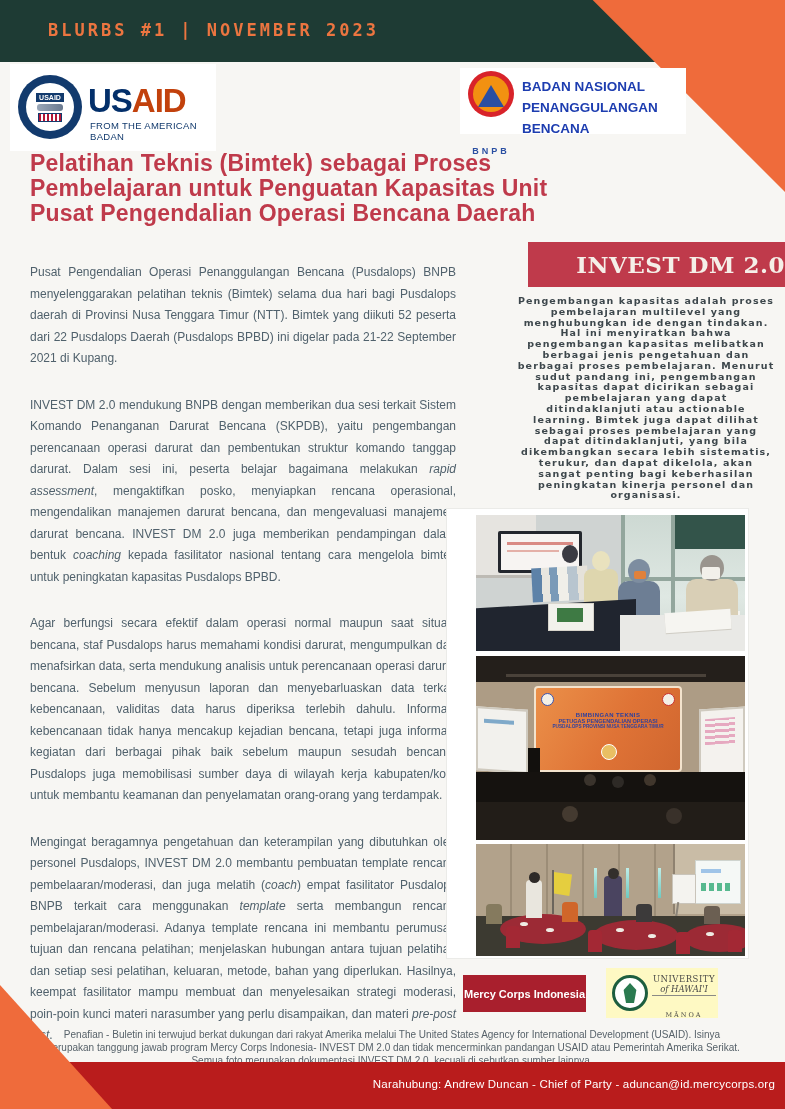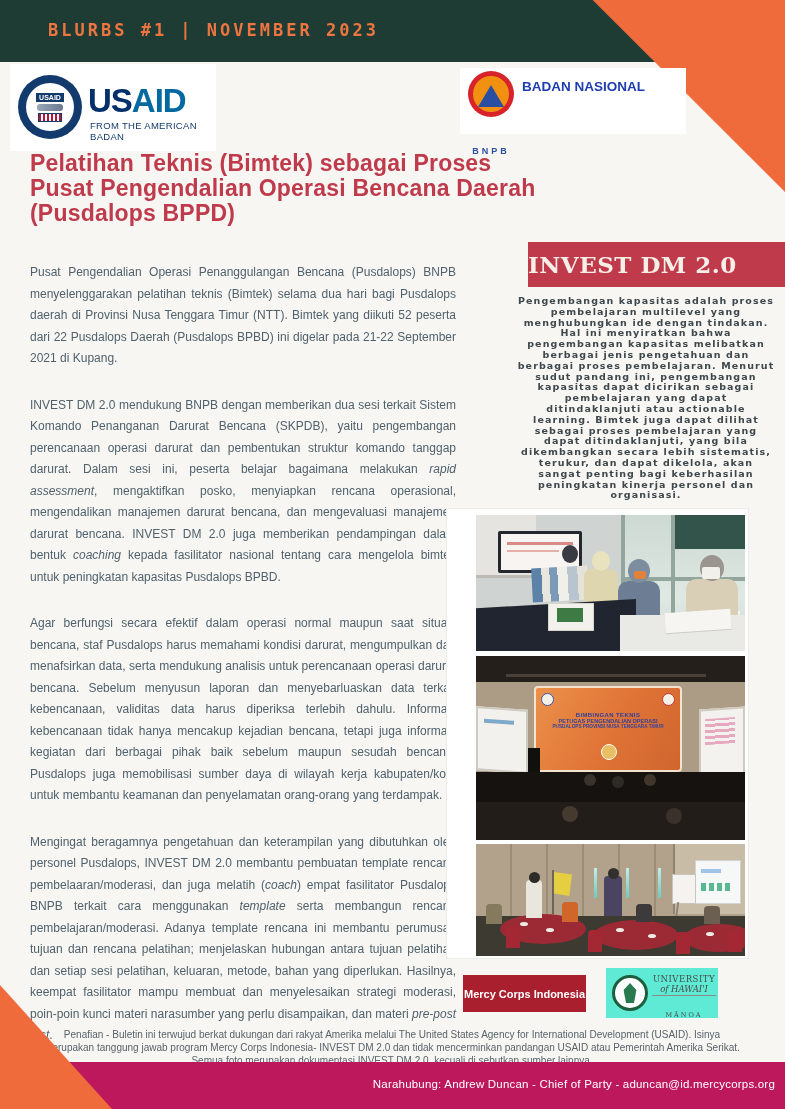--- a/index.html
+++ b/index.html
@@ -17,21 +17,21 @@
   
   .usaid-box{left:10px;top:64px;width:206px;height:87px;background:#ffffff;z-index:4;}
   .usaid-seal{left:8px;top:11px;width:64px;height:64px;border-radius:50%;
      background:#123a6d;display:flex;align-items:center;justify-content:center;}
   .usaid-seal-inner{width:48px;height:48px;border-radius:50%;background:#fff;
      display:flex;flex-direction:column;align-items:center;justify-content:center;gap:2px;}
   .usaid-seal-tag{background:#123a6d;color:#fff;font-size:7px;font-weight:bold;padding:1px 3px;}
   .usaid-hand{width:26px;height:7px;background:linear-gradient(90deg,#9aa7b8,#6b7a90);border-radius:3px;}
   .usaid-stripes{width:22px;height:7px;background:repeating-linear-gradient(90deg,#b41637 0 2px,#fff 2px 4px);border:1px solid #123a6d;}
   .usaid-word{left:78px;top:18px;font-size:33px;font-weight:bold;letter-spacing:-1px;}
-  .usaid-word .us{color:#032f6a;} .usaid-word .aid{color:#0369a1;}
+  .usaid-word .us{color:#032f6a;} .usaid-word .aid{color:#c2410c;}
   .usaid-tag{left:80px;top:56px;font-size:9.5px;color:#123a6d;letter-spacing:0.3px;}
 
   .bnpb-box{left:460px;top:68px;width:226px;height:66px;background:#ffffff;z-index:6;}
   .bnpb-seal{left:8px;top:3px;width:46px;height:46px;border-radius:50%;background:#d8232a;
      display:flex;align-items:center;justify-content:center;}
   .bnpb-seal-in{width:36px;height:36px;border-radius:50%;background:#f29111;
      display:flex;align-items:flex-end;justify-content:center;overflow:hidden;}
   .bnpb-tri{width:0;height:0;border-left:13px solid transparent;border-right:13px solid transparent;
      border-bottom:22px solid #2a4fa2;margin-bottom:5px;}
   .bnpb-acro{left:8px;top:50px;width:46px;text-align:center;color:#2a4fa2;font-weight:bold;
@@ -40,21 +40,21 @@
 
   
   .title{left:30px;top:151px;width:560px;color:#bf3a4b;font-weight:bold;
      font-size:23px;line-height:25px;letter-spacing:0.2px;}
   .body-col{left:30px;top:262px;width:426px;color:#50616c;font-size:12px;line-height:21.5px;}
   .body-col p{margin:0 0 25px 0;text-align:justify;}
   .body-col em{font-style:italic;}
 
   
   .invest-head{left:528px;top:242px;width:257px;height:45px;background:#bf3a4b;
-     display:flex;align-items:center;justify-content:flex-start;z-index:6;}
+     display:flex;align-items:center;justify-content:flex-end;z-index:6;}
   .invest-head span{color:#f5efe8;font-family:"DejaVu Serif",serif;font-weight:bold;
      font-size:23px;letter-spacing:0.5px;}
   .side-quote{left:516px;top:296px;width:260px;text-align:center;color:#3d474c;
      font-family:"DejaVu Sans",sans-serif;font-weight:bold;font-size:9.5px;
      line-height:10.8px;letter-spacing:1.1px;}
 
   
   .photo-card{left:446px;top:508px;width:303px;height:451px;background:#ffffff;
      border:1px solid #ebebe8;box-sizing:border-box;}
   .photo{position:absolute;left:29px;width:269px;overflow:hidden;}
@@ -157,35 +157,35 @@
   .ph3-s1{left:86px;top:58px;width:16px;height:20px;background:#d0662a;}
   .ph3-s2{left:160px;top:60px;width:16px;height:18px;background:#3c3a3a;}
   .ph3-s3{left:228px;top:62px;width:16px;height:18px;background:#6b5f52;}
   .ph3-s4{left:10px;top:60px;width:16px;height:20px;background:#857a5e;}
   .ph3-chair{position:absolute;width:14px;height:22px;background:#a32834;border-radius:4px 4px 0 0;}
 
   
   .mercy-box{left:463px;top:975px;width:123px;height:37px;background:#a91f2d;
      display:flex;align-items:center;justify-content:center;z-index:2;}
   .mercy-box span{color:#ffffff;font-weight:bold;font-size:11px;}
-  .uh-box{left:606px;top:968px;width:112px;height:50px;background:#5eead4;z-index:2;}
+  .uh-box{left:606px;top:968px;width:112px;height:50px;background:#fef9c3;z-index:2;}
   .uh-seal{left:6px;top:7px;width:36px;height:36px;border-radius:50%;background:#ffffff;
      border:3px solid #1d5e3f;box-sizing:border-box;display:flex;align-items:center;justify-content:center;}
   .uh-seal:before{content:"";width:16px;height:20px;background:#2a7a50;
      clip-path:polygon(50% 0,90% 35%,75% 100%,25% 100%,10% 35%);}
   .uh-text{left:46px;top:6px;width:64px;text-align:center;color:#4a4a48;
      font-family:"DejaVu Serif",serif;}
   .uh-l1{font-size:8.5px;letter-spacing:0.5px;}
   .uh-l2{font-size:8.5px;font-style:italic;border-bottom:1px solid #8a8a86;padding-bottom:1px;}
   .uh-l3{font-size:6.5px;letter-spacing:2px;margin-top:15px;}
 
   
   .disclaimer{left:42px;top:1028px;width:700px;text-align:center;color:#57626a;
      font-size:10px;line-height:13px;}
-  .red-bar{left:0;top:1062px;width:785px;height:47px;background:#be185d;z-index:1;}
+  .red-bar{left:0;top:1062px;width:785px;height:47px;background:#b91c1c;z-index:1;}
   .contact{position:absolute;right:10px;top:16px;color:#ffffff;font-size:11.5px;letter-spacing:0.2px;}
   .orange-tri-bot{left:0;top:985px;width:112px;height:124px;background:#ef6b3b;
      clip-path:polygon(0 0,100% 100%,0 100%);z-index:3;}
 </style>
 </head>
 <body>
 
 <div class="page">
 
   <div class="abs teal-band"></div>
@@ -208,27 +208,28 @@
 
   <div class="abs bnpb-box">
     <div class="abs bnpb-seal">
       <div class="bnpb-seal-in">
           <div class="bnpb-tri"></div>
         </div>
     </div>
     <div class="abs bnpb-acro">BNPB</div>
     <div class="abs bnpb-name">
       <div>BADAN NASIONAL</div>
+      <div>PENANGGULANGAN BENCANA</div>
     </div>
   </div>
 
   <div class="abs title">
       <div>Pelatihan Teknis (Bimtek) sebagai Proses</div>
+      <div>Pembelajaran untuk Penguatan Kapasitas Unit</div>
       <div>Pusat Pengendalian Operasi Bencana Daerah</div>
-      <div>(Pusdalops BPPD)</div>
     </div>
   <div class="abs body-col">
     <p><span>Pusat Pengendalian Operasi Penanggulangan Bencana (Pusdalops) BNPB menyelenggarakan pelatihan teknis (Bimtek) selama dua hari bagi Pusdalops daerah di Provinsi Nusa Tenggara Timur (NTT). Bimtek yang diikuti 52 peserta dari 22 Pusdalops Daerah (Pusdalops BPBD) ini digelar pada 21-22 September 2021 di Kupang.</span></p>
     <p><span>INVEST DM 2.0 mendukung BNPB dengan memberikan dua sesi terkait Sistem Komando Penanganan Darurat Bencana (SKPDB), yaitu pengembangan perencanaan operasi darurat dan pembentukan struktur komando tanggap darurat. Dalam sesi ini, peserta belajar bagaimana melakukan </span><em>rapid assessment</em><span>, mengaktifkan posko, menyiapkan rencana operasional, mengendalikan manajemen darurat bencana, dan mengevaluasi manajemen darurat bencana. INVEST DM 2.0 juga memberikan pendampingan dalam bentuk </span><em>coaching</em><span> kepada fasilitator nasional tentang cara mengelola bimtek untuk peningkatan kapasitas Pusdalops BPBD.</span></p>
     <p><span>Agar berfungsi secara efektif dalam operasi normal maupun saat situasi bencana, staf Pusdalops harus memahami kondisi darurat, mengumpulkan dan menafsirkan data, serta mendukung analisis untuk perencanaan operasi darurat bencana. Sebelum menyusun laporan dan menyebarluaskan data terkait kebencanaan, validitas data harus diperiksa terlebih dahulu. Informasi kebencanaan tidak hanya mencakup kejadian bencana, tetapi juga informasi kegiatan dari berbagai pihak baik sebelum maupun sesudah bencana. Pusdalops juga memobilisasi sumber daya di wilayah kerja kabupaten/kota untuk membantu keamanan dan penyelamatan orang-orang yang terdampak.</span></p>
     <p><span>Mengingat beragamnya pengetahuan dan keterampilan yang dibutuhkan oleh personel Pusdalops, INVEST DM 2.0 membantu pembuatan template rencana pembelaaran/moderasi, dan juga melatih (</span><em>coach</em><span>) empat fasilitator Pusdalops BNPB terkait cara menggunakan </span><em>template</em><span> serta membangun rencana pembelajaran/moderasi. Adanya template rencana ini membantu perumusan tujuan dan rencana pelatihan; menjelaskan hubungan antara tujuan pelatihan dan setiap sesi pelatihan, keluaran, metode, bahan yang diperlukan. Hasilnya, keempat fasilitator mampu membuat dan menyelesaikan strategi moderasi, poin-poin kunci materi narasumber yang perlu disampaikan, dan materi </span><em>pre-post test</em><span>.</span></p>
   </div>
 
   <div class="abs invest-head">
     <span>INVEST DM 2.0</span>

